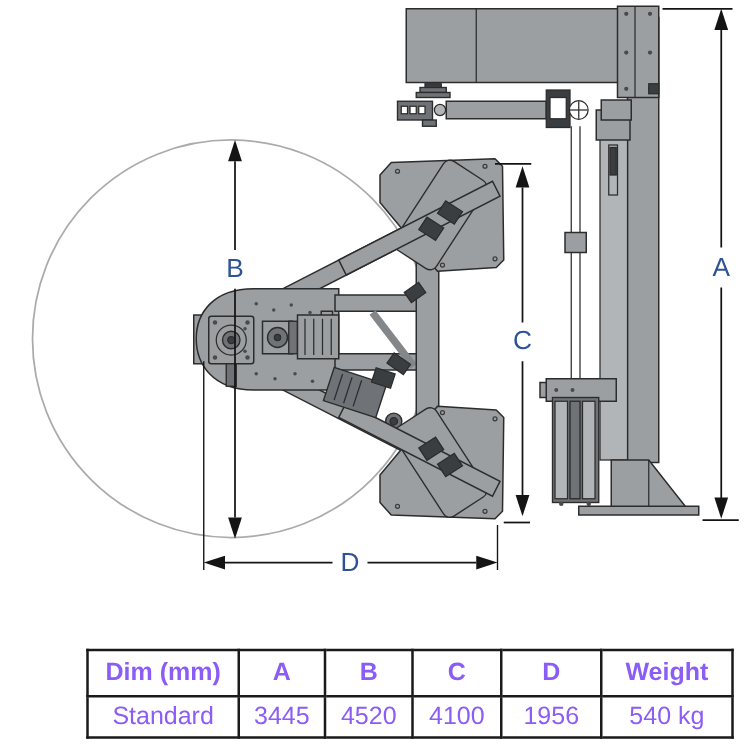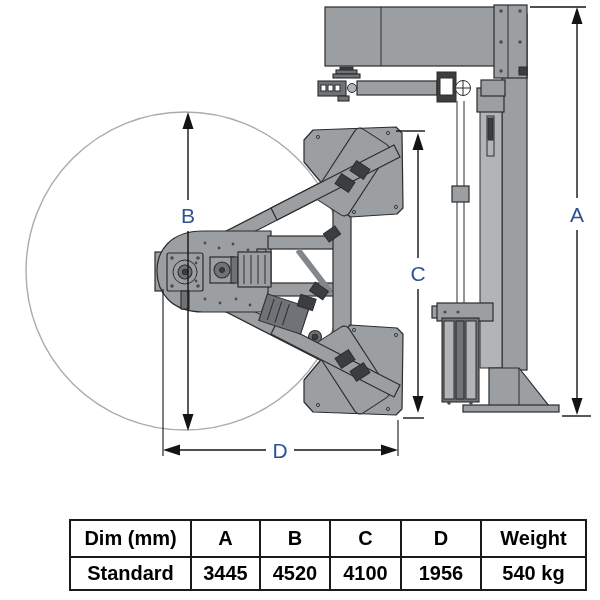--- a/index.html
+++ b/index.html
@@ -16,25 +16,25 @@
   .vdark{fill:var(--detail-dark);stroke:var(--outline);stroke-width:1;}
   .whitebox{fill:#ffffff;stroke:var(--outline);stroke-width:1;}
   .dim{stroke:var(--dim-line);stroke-width:1.4;fill:none;}
   .ext{stroke:var(--dim-line);stroke-width:1.1;fill:none;}
   .arrow{fill:var(--dim-line);stroke:none;}
   .dimlabel{fill:var(--label-blue);font-family:"Liberation Sans",sans-serif;font-size:21px;text-anchor:middle;}
   .screw{fill:none;stroke:#3b3b3b;stroke-width:1;}
   .dot{fill:#4a4a4a;stroke:none;}
   .thin{stroke:var(--outline);stroke-width:1;fill:none;}
   table.dims{position:absolute;left:69px;top:519px;border-collapse:collapse;table-layout:fixed;
-    font-family:"Liberation Sans",sans-serif;color:#000000;}
+    font-family:"Liberation Sans",sans-serif;color:#8b5cf6;}
   table.dims th,table.dims td{border:2px solid var(--table-border);text-align:center;vertical-align:middle;padding:0;overflow:hidden;}
   table.dims th{font-size:20px;font-weight:bold;height:35px;}
-  table.dims td{font-size:20px;font-weight:bold;height:31px;}
-  table.dims td.rowhead{font-weight:bold;}
+  table.dims td{font-size:20px;font-weight:normal;height:31px;}
+  table.dims td.rowhead{font-weight:normal;}
 </style>
 </head>
 <body>
 
 <div class="stage">
 <svg width="600" height="600" viewBox="0 0 600 600">
 
   <g>
     <circle cx="185" cy="271" r="159" fill="none" stroke="var(--circle-gray)" stroke-width="1.4"></circle>
 

